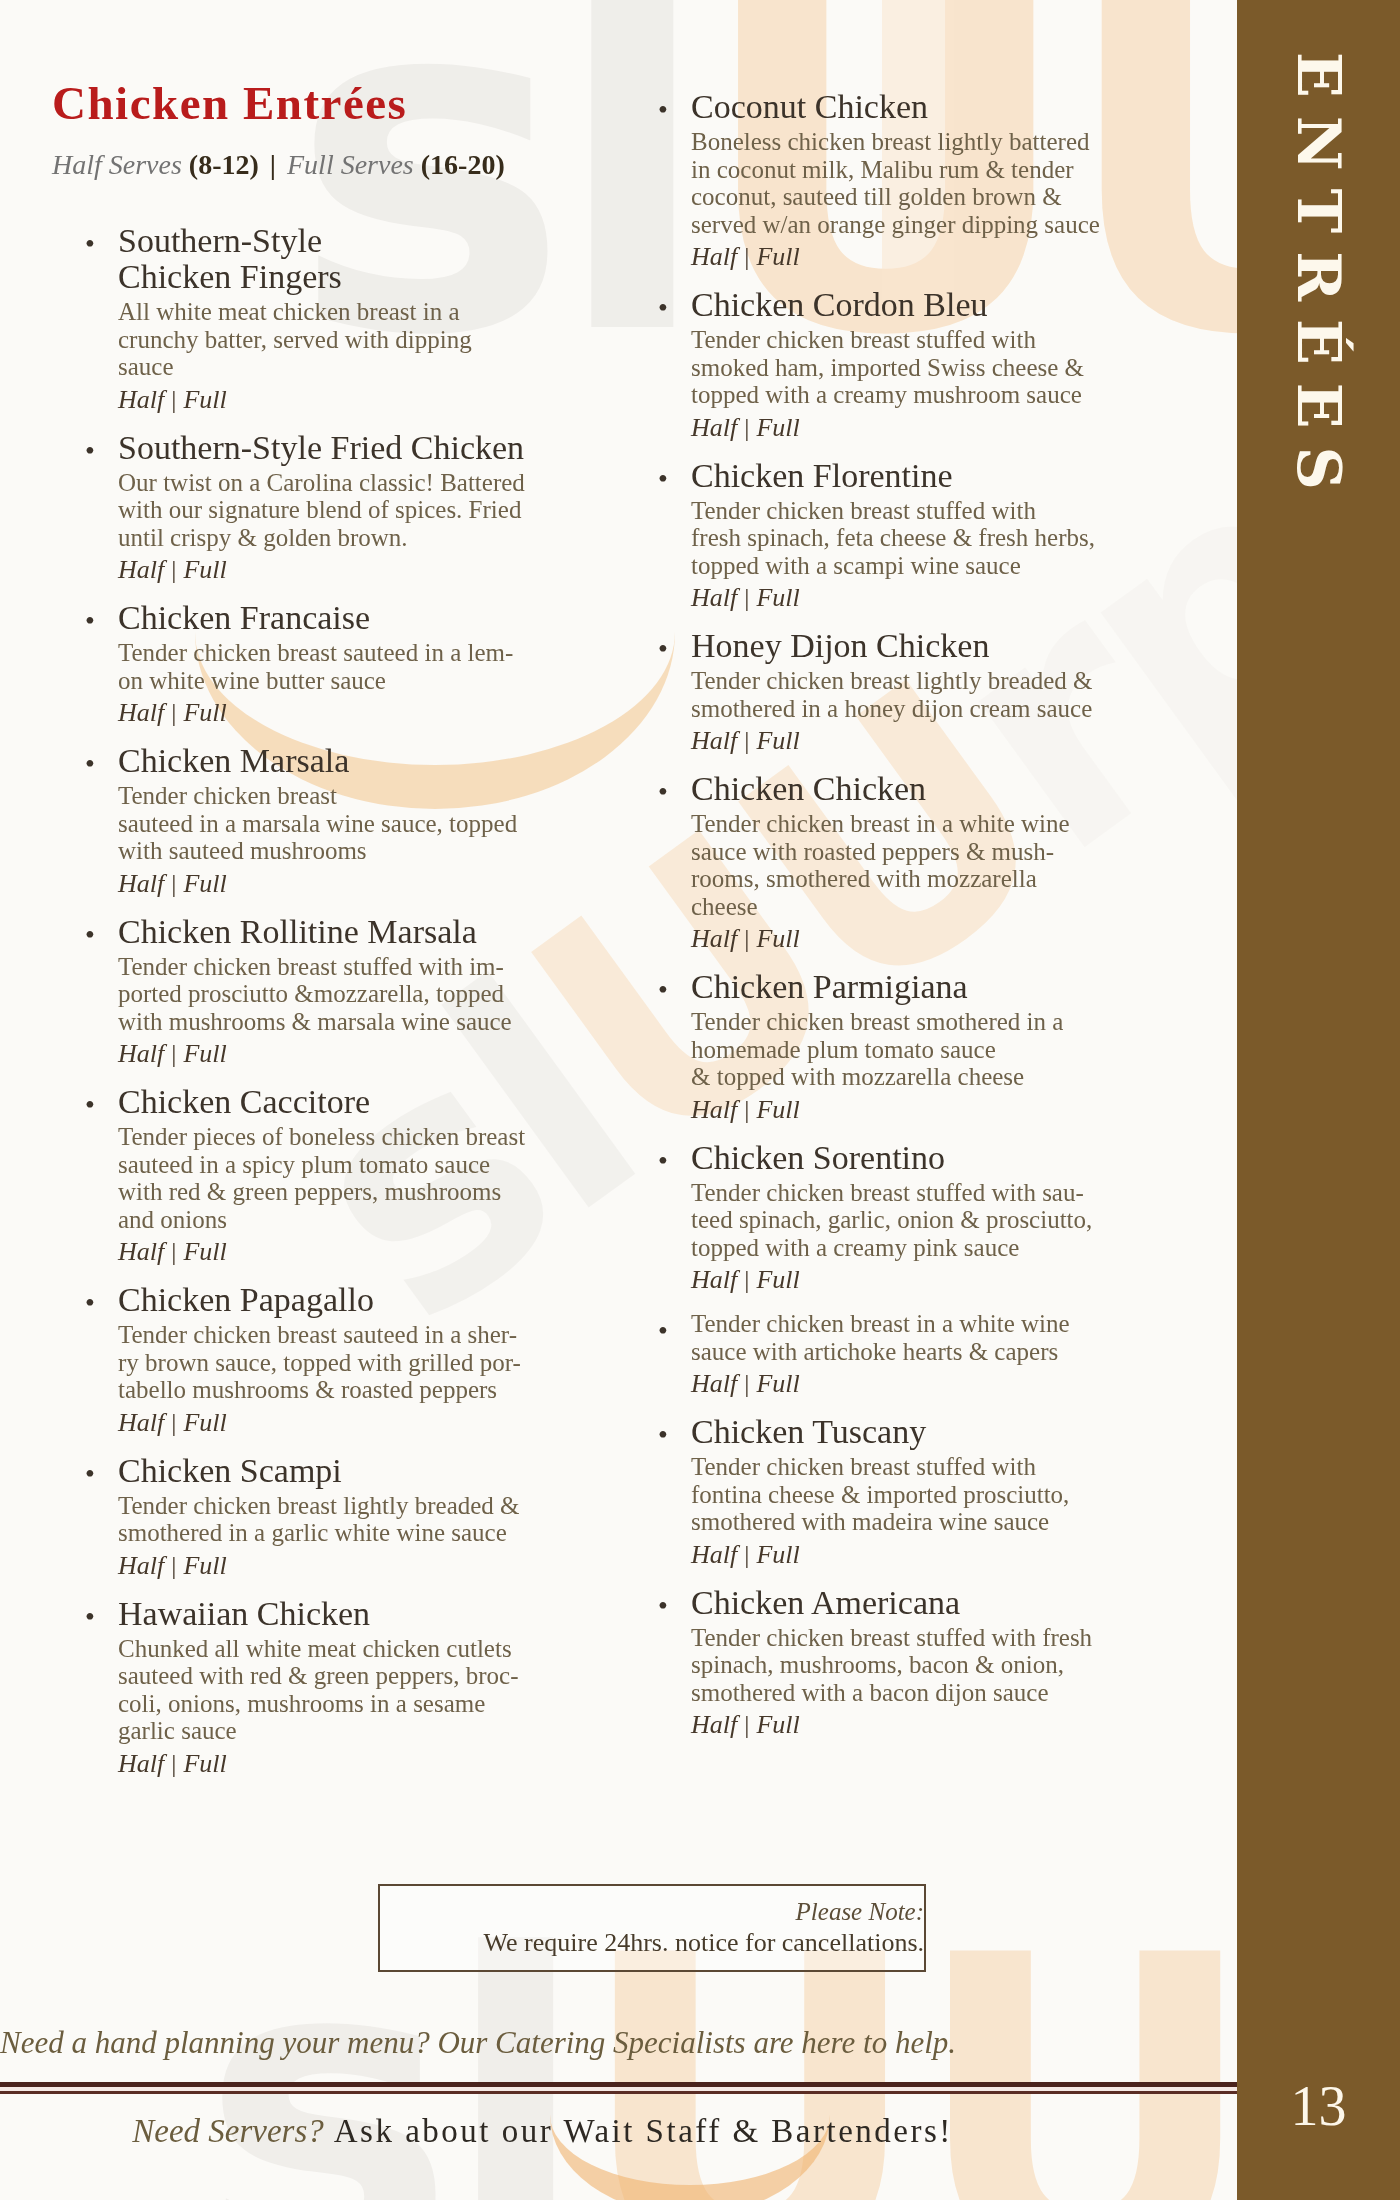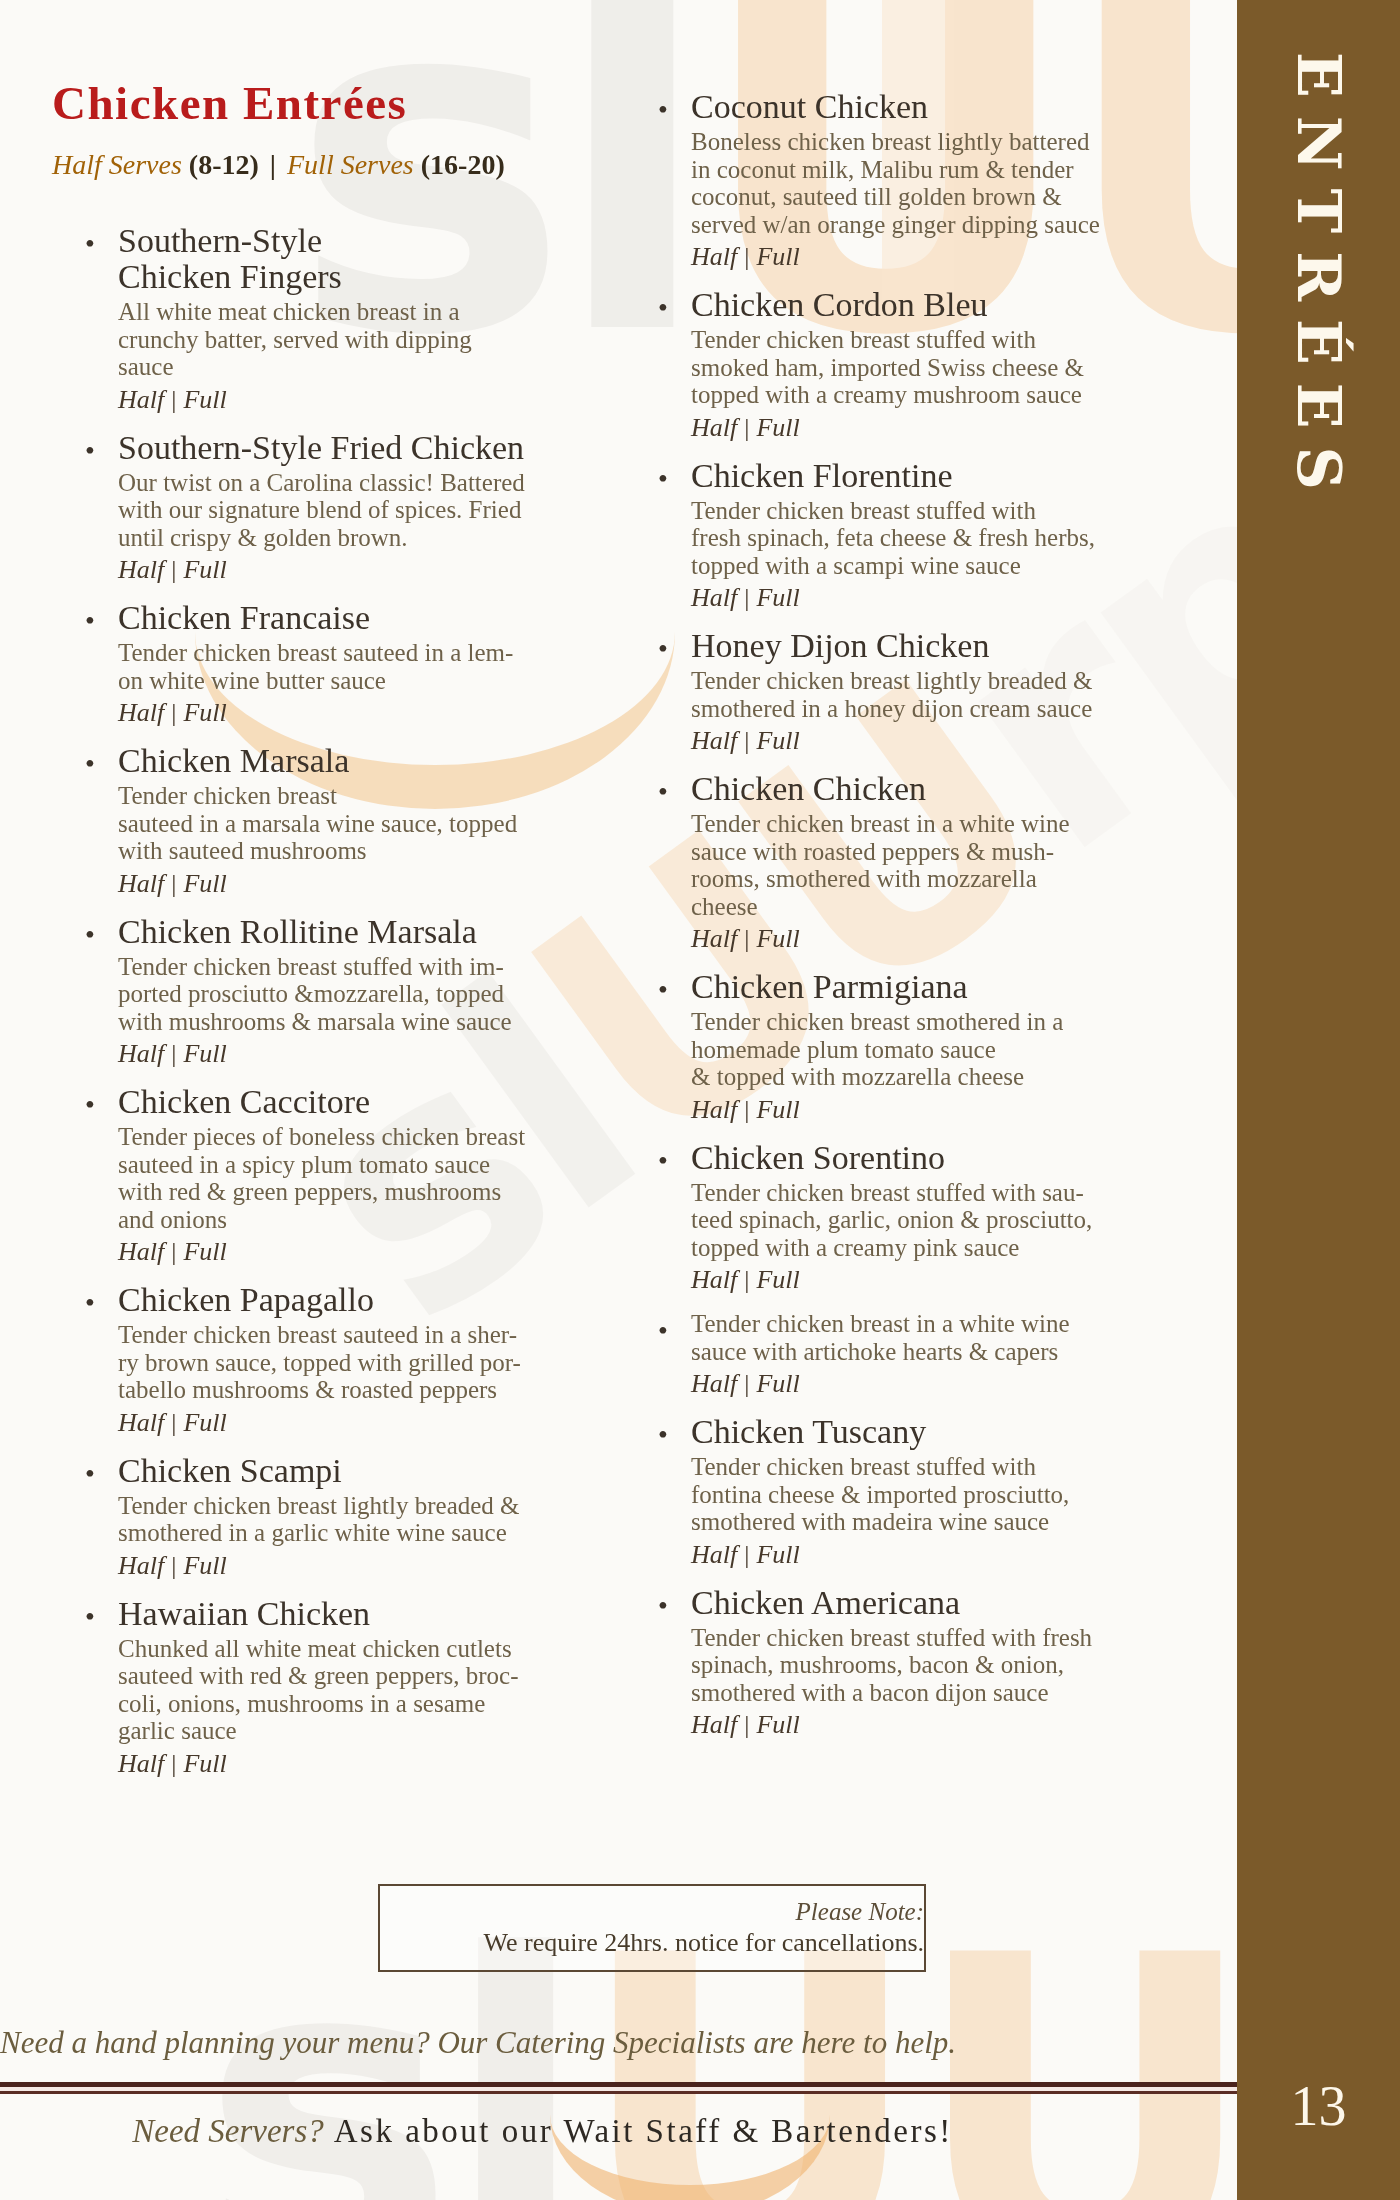--- a/index.html
+++ b/index.html
@@ -25,21 +25,21 @@
   .arc{position:absolute;z-index:1;border-radius:50%;pointer-events:none;}
   .arc-top{left:195px;top:455px;width:480px;height:310px;
            border-bottom:44px solid rgba(243,196,140,.55);}
   .arc-bottom{left:550px;top:2015px;width:280px;height:170px;
               border-bottom:30px solid rgba(240,178,110,.6);}
   
   .menu-header{position:absolute;z-index:2;left:52px;top:78px;width:580px;}
   .title{margin:0;font-size:47px;line-height:1.1;font-weight:700;
          letter-spacing:1.5px;color:#b91c1c;}
   .serves{margin:20px 0 0;font-size:28px;line-height:1.1;color:#372c1b;}
-  .sv-it{font-style:italic;color:#a16207;}
+  .sv-it{font-style:italic;color:#737373;}
   .sv-b{font-weight:700;color:#372c1b;}
   .sv-sep{padding:0 4px;}
   
   .col{position:absolute;z-index:2;}
   .col-left{left:83px;top:223px;width:540px;}
   .col-right{left:656px;top:89px;width:550px;}
   .menu-item{position:relative;padding-left:35px;margin-bottom:16px;}
   .bullet{position:absolute;left:2px;top:5px;font-size:28px;color:#3c332a;}
   .item-name{margin:0;font-size:34px;line-height:36px;font-weight:400;
              color:#3c332a;white-space:pre-line;}

